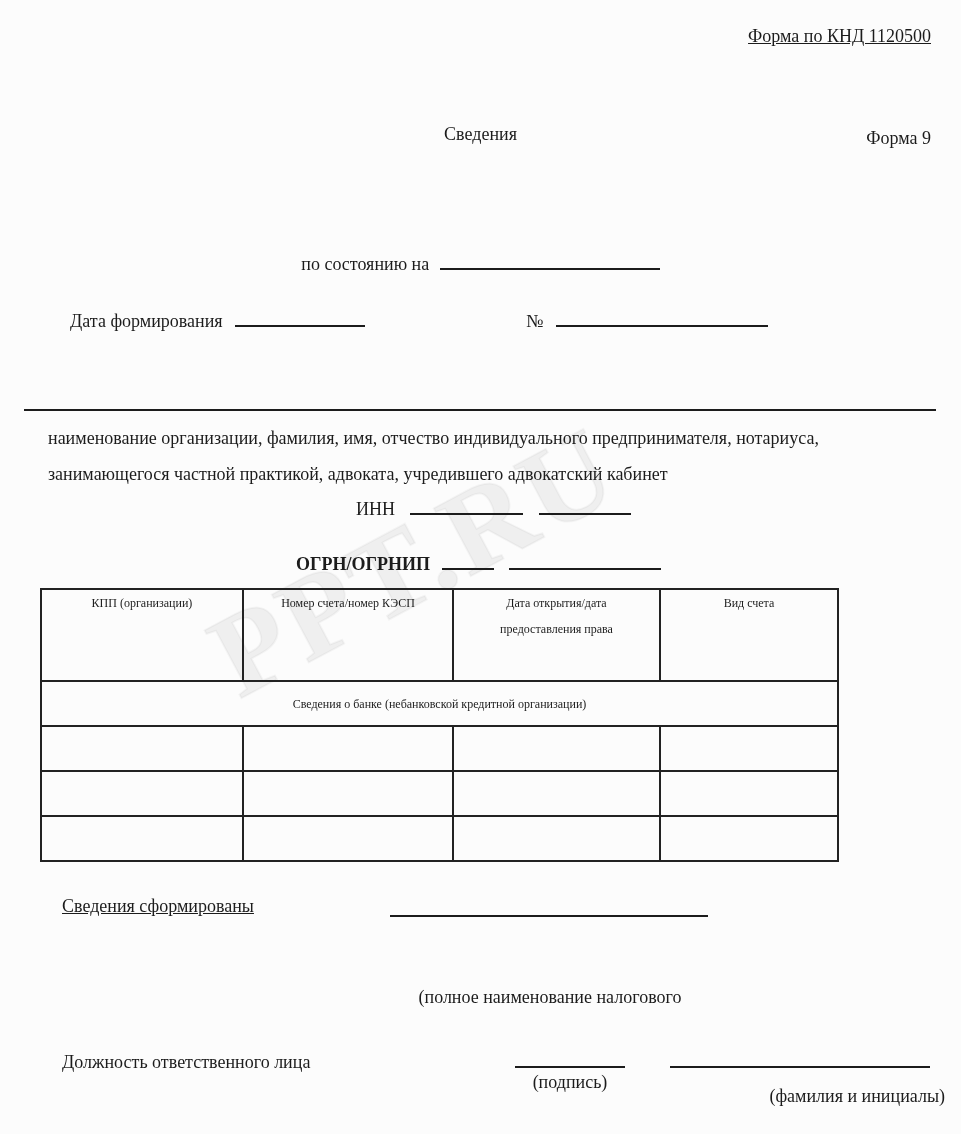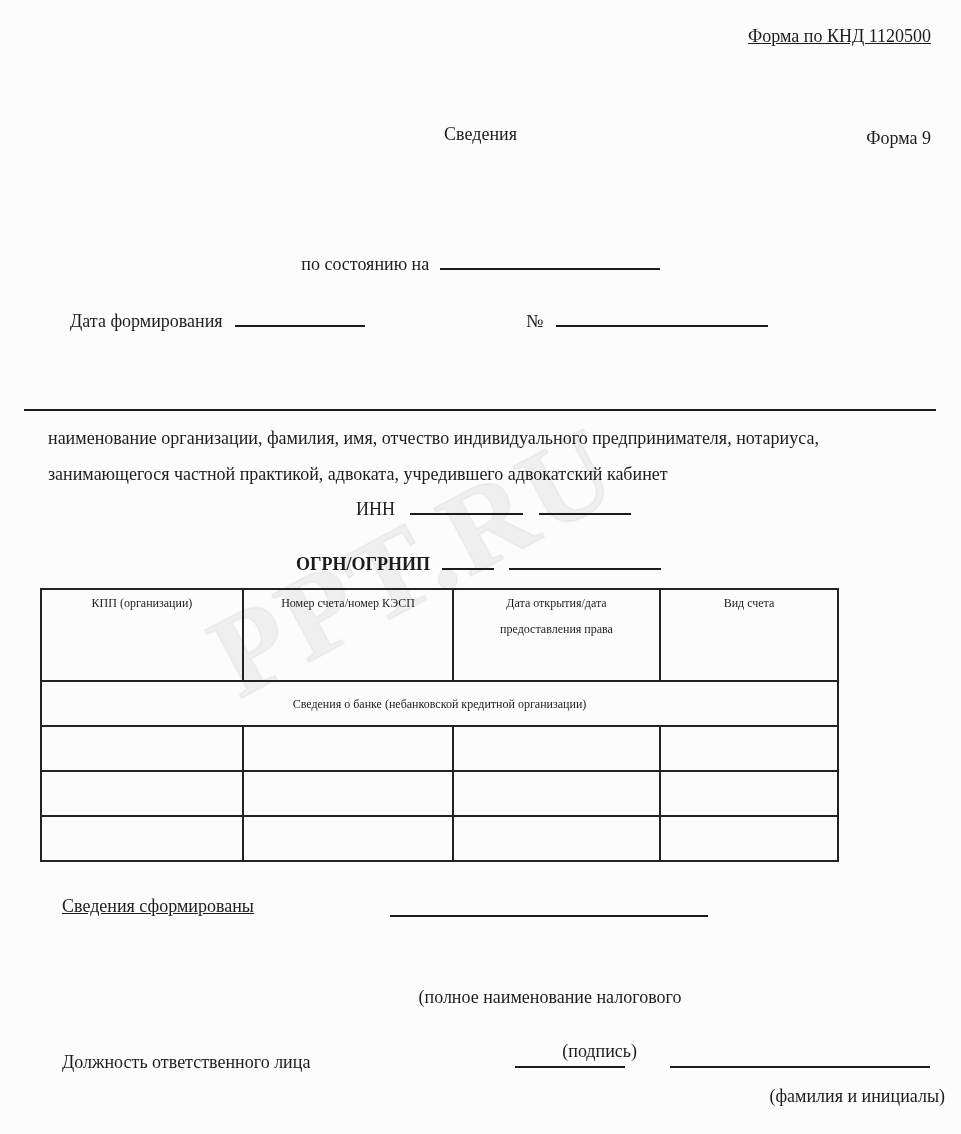--- a/index.html
+++ b/index.html
@@ -70,21 +70,21 @@
   td.bank-cell { height: 43px; text-align: center; vertical-align: middle; }
   td.empty-cell { height: 43px; }
 
   
   .formed-label    { top: 896px; left: 62px; text-decoration: underline; }
   .formed-line     { top: 915px; left: 390px; width: 318px; height: 0; border-top: 2px solid #1c1c1c; }
   .tax-caption     { top: 936px; left: 350px; width: 400px; text-align: center; line-height: 28px; margin-top: 47px; }
   .position-label  { top: 1010px; left: 62px; margin-top: 42px; }
   .sig-line-short  { top: 1066px; left: 515px; width: 110px; height: 0; border-top: 2px solid #1c1c1c; }
   .sig-line-long   { top: 1066px; left: 670px; width: 260px; height: 0; border-top: 2px solid #1c1c1c; }
-  .sig-caption     { top: 1041px; left: 503px; width: 134px; text-align: right; }
+  .sig-caption     { top: 1072px; left: 503px; width: 134px; text-align: center; }
   .fio-caption     { top: 1086px; left: 655px; width: 290px; text-align: right; }
 
   
   .watermark {
     top: 480px; left: 190px; width: 500px; height: 130px;
     font-size: 118px;
     font-weight: bold;
     letter-spacing: 4px;
     color: rgba(0, 0, 0, 0.05);
     -webkit-text-stroke: 2px rgba(0, 0, 0, 0.035);

